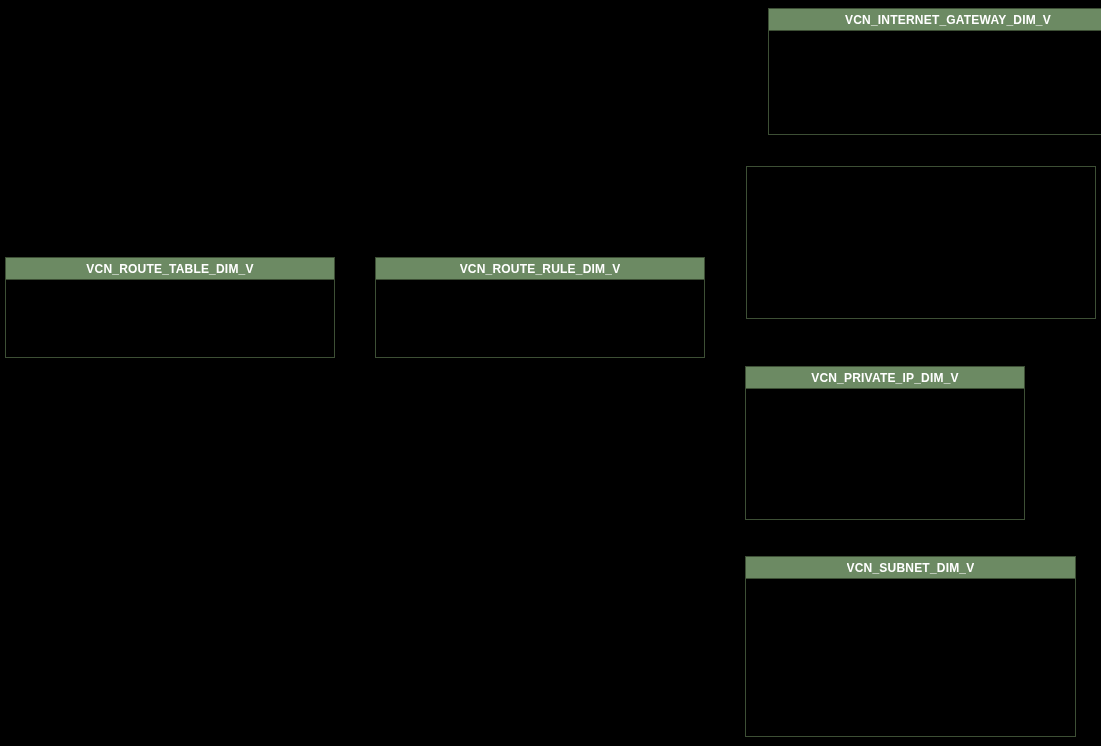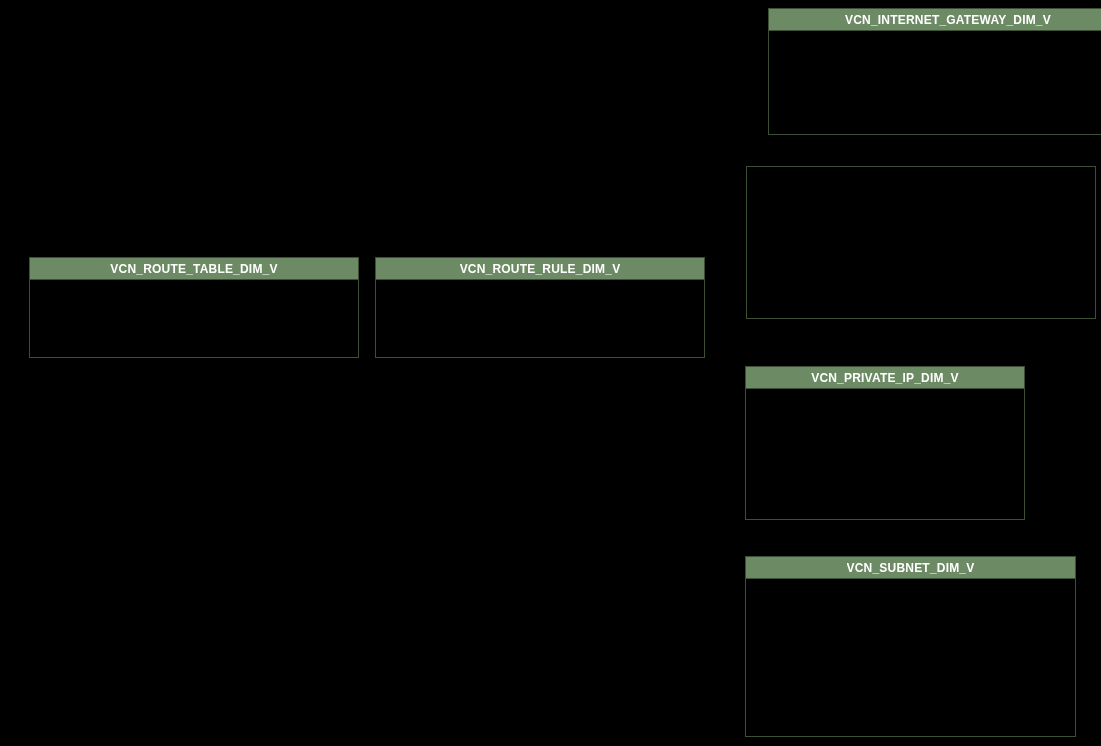--- a/index.html
+++ b/index.html
@@ -45,21 +45,21 @@
     overflow: hidden;
   }
   .entity-body {
     background: #000000;
     width: 100%;
     height: calc(100% - 22px);
   }
   
   .box-internet-gateway       { left: 768px; top:   8px; width: 360px; height: 127px; }
   .box-local-peering-gateway  { left: 746px; top: 166px; width: 350px; height: 153px; }
-  .box-route-table            { left:   5px; top: 257px; width: 330px; height: 101px; margin-left: 24px; }
+  .box-route-table            { left:   5px; top: 257px; width: 330px; height: 101px; }
   .box-route-rule             { left: 375px; top: 257px; width: 330px; height: 101px; }
   .box-private-ip             { left: 745px; top: 366px; width: 280px; height: 154px; }
   .box-subnet                 { left: 745px; top: 556px; width: 331px; height: 181px; }
 </style>
 </head>
 <body>
 
 <div class="canvas">
 
   <div class="entity box-internet-gateway">

